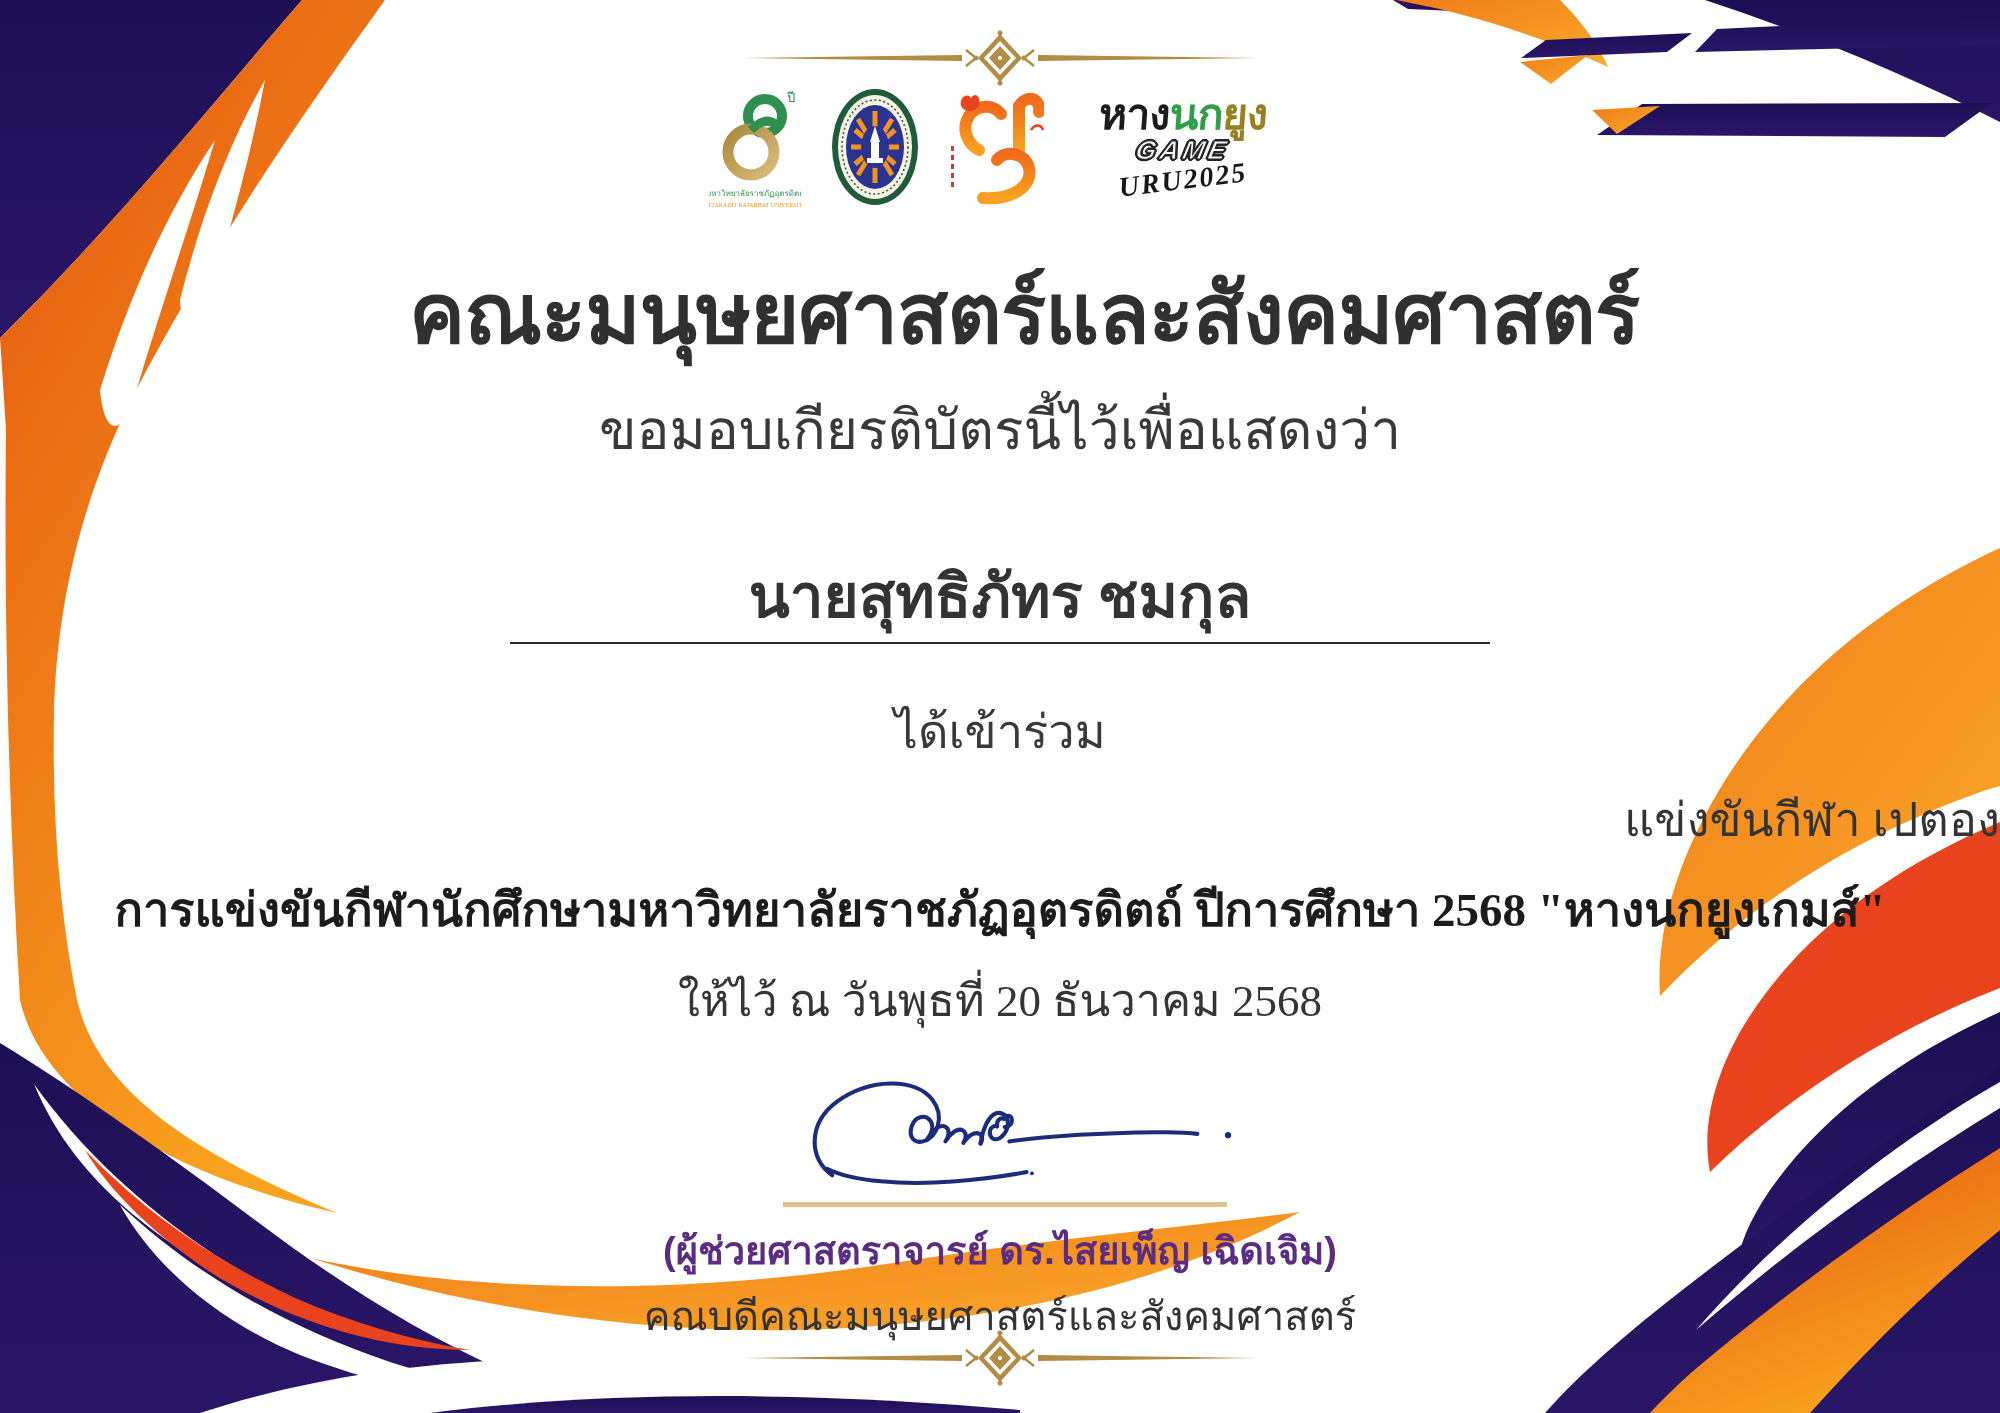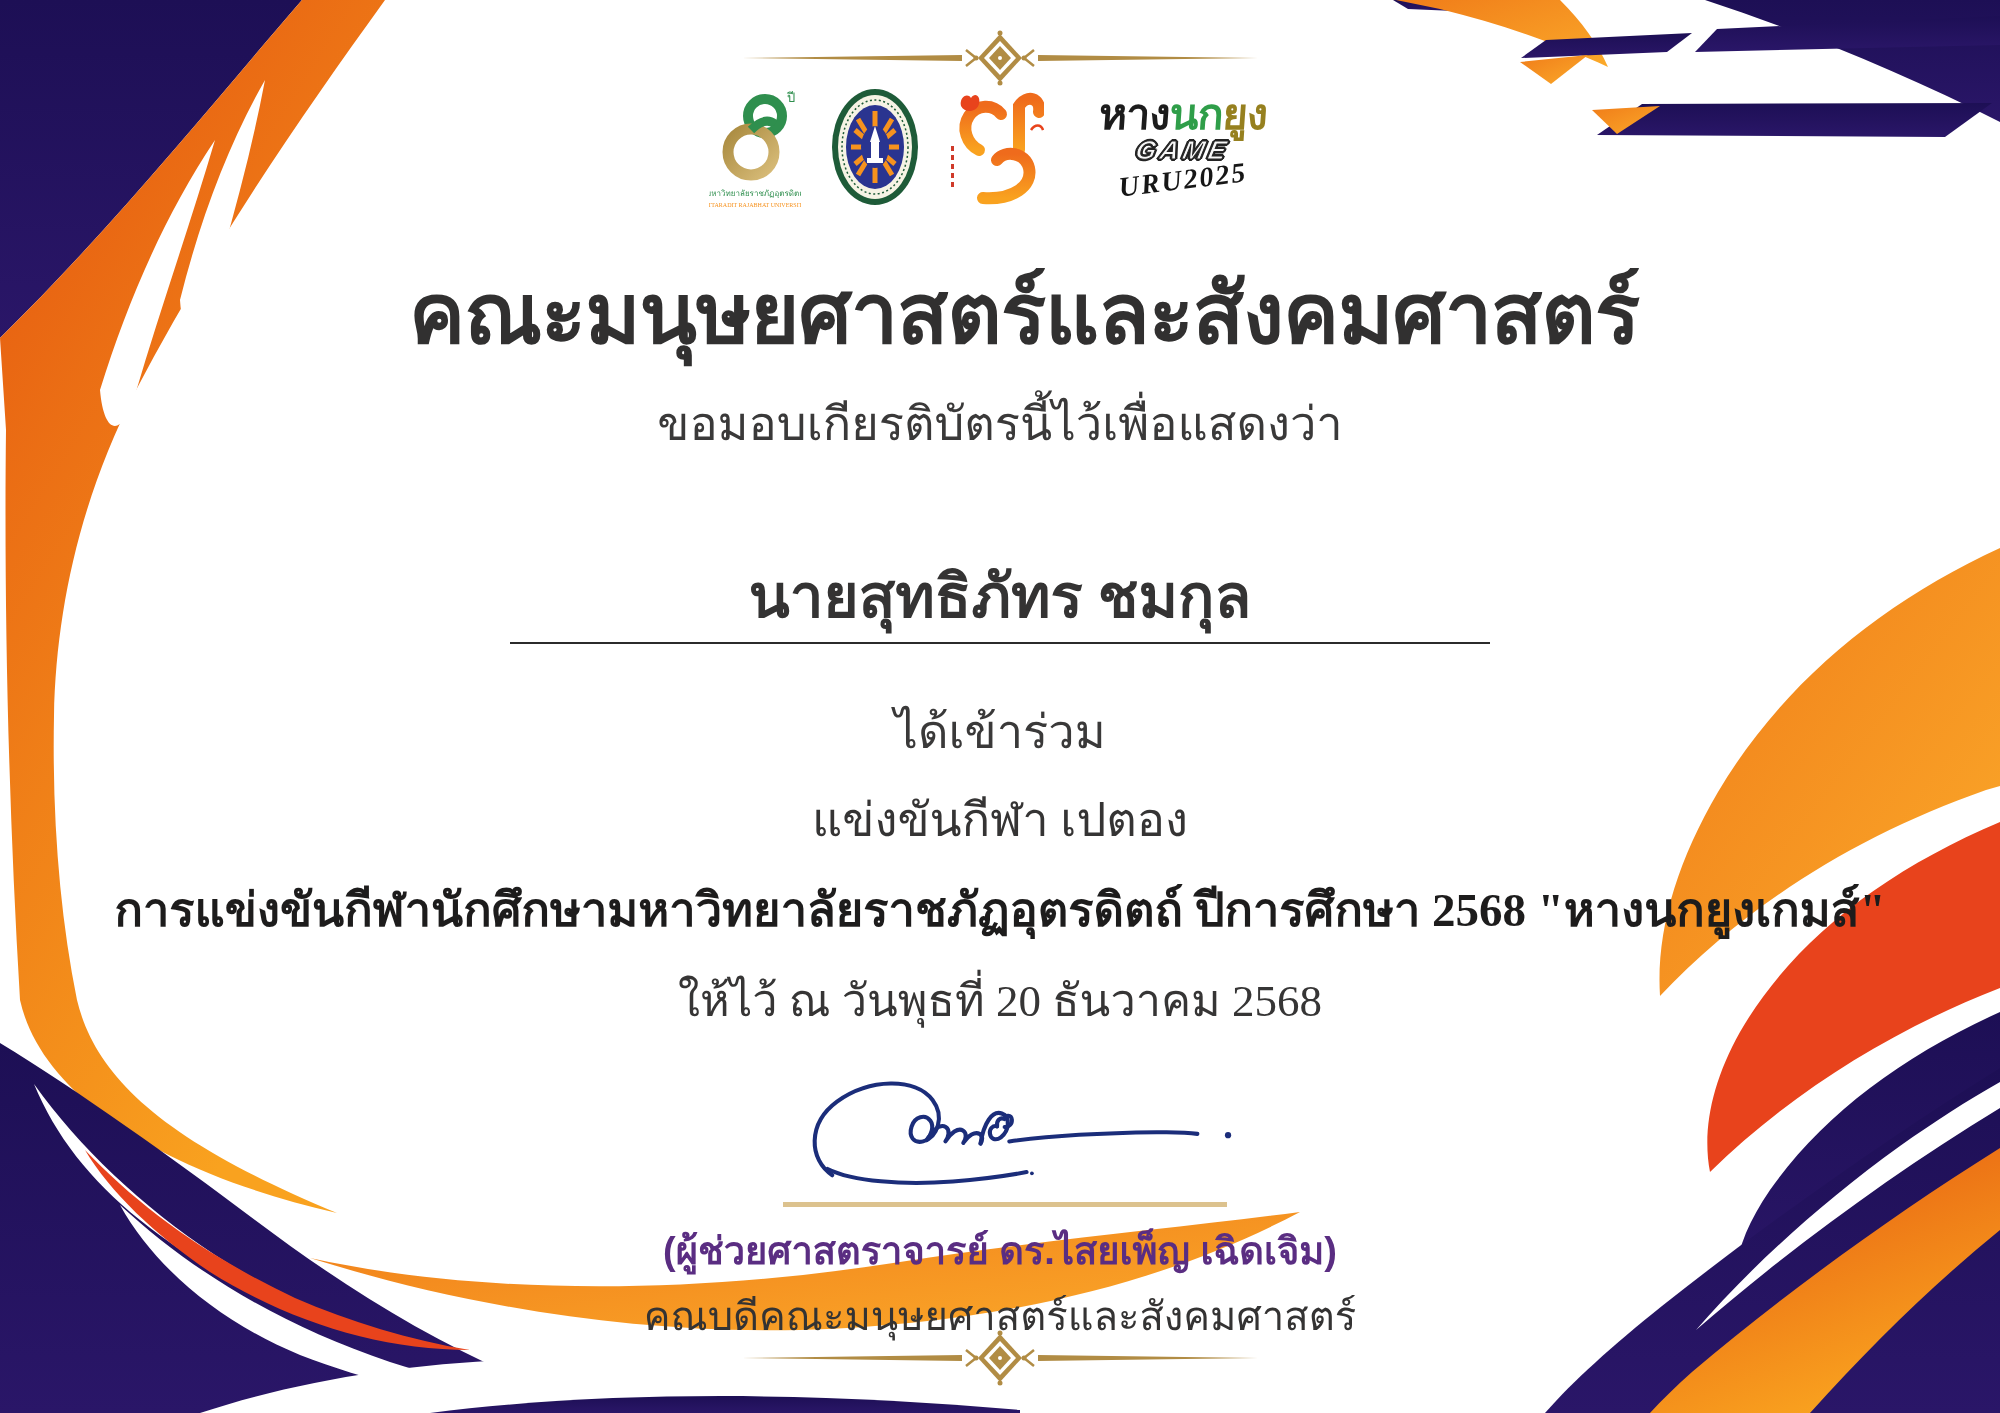--- a/index.html
+++ b/index.html
@@ -11,25 +11,25 @@
   .line{position:absolute;left:0;width:100%;text-align:center;white-space:nowrap;}
   .reg{position:absolute;top:54px;right:44px;font-size:35px;color:#454545;letter-spacing:1px;white-space:nowrap;}
   .reg .reg-label{margin-right:34px;}
   .reg .reg-val{letter-spacing:2px;}
   .divider{position:absolute;left:740px;width:520px;height:56px;}
   .divider.top{top:30px;}
   .divider.bottom{top:1330px;}
   .logos{position:absolute;top:86px;left:0;width:100%;display:flex;justify-content:center;align-items:flex-start;gap:30px;}
   .logo-box{position:relative;}
   .title{top:246px;font-size:84px;font-weight:800;letter-spacing:-1px;color:#313030;padding-left:24px;}
-  .presents{top:386px;font-size:47px;color:#3a3939;}
+  .presents{top:386px;font-size:55px;color:#3a3939;}
   .recipient{top:548px;font-size:60px;font-weight:700;color:#343333;}
   .name-underline{position:absolute;top:642px;left:510px;width:980px;height:2px;background:#2b2b2b;}
   .participated{top:694px;font-size:47px;color:#3a3939;}
-  .event{top:782px;font-size:47px;color:#353434;}
+  .event{top:782px;font-size:47px;color:#353434;text-align:right;}
   .competition{top:872px;font-size:47px;font-weight:800;color:#1d1c1c;}
   .issued{top:964px;font-size:45px;color:#363535;}
   .signature-svg{position:absolute;left:790px;top:1056px;width:470px;height:157px;}
   .tan-line{position:absolute;top:1202px;left:783px;width:444px;height:5px;background:#dcc28e;}
   .signer{top:1220px;font-size:38px;font-weight:700;color:#5a2d82;font-family:"Liberation Sans","DejaVu Sans",sans-serif;text-align:center;}
   .signer-title{top:1284px;font-size:40px;color:#343333;}
   
   .logo-games{width:218px;padding-top:6px;text-align:center;font-family:"Liberation Sans","DejaVu Sans",sans-serif;}
   .lg-thai{font-size:43px;font-weight:800;letter-spacing:-1px;transform:skewX(-4deg);line-height:1.05;}
   .lg-p1{color:#1c1c1c;} .lg-p2{color:#2f9e49;} .lg-p3{color:#96801f;}

